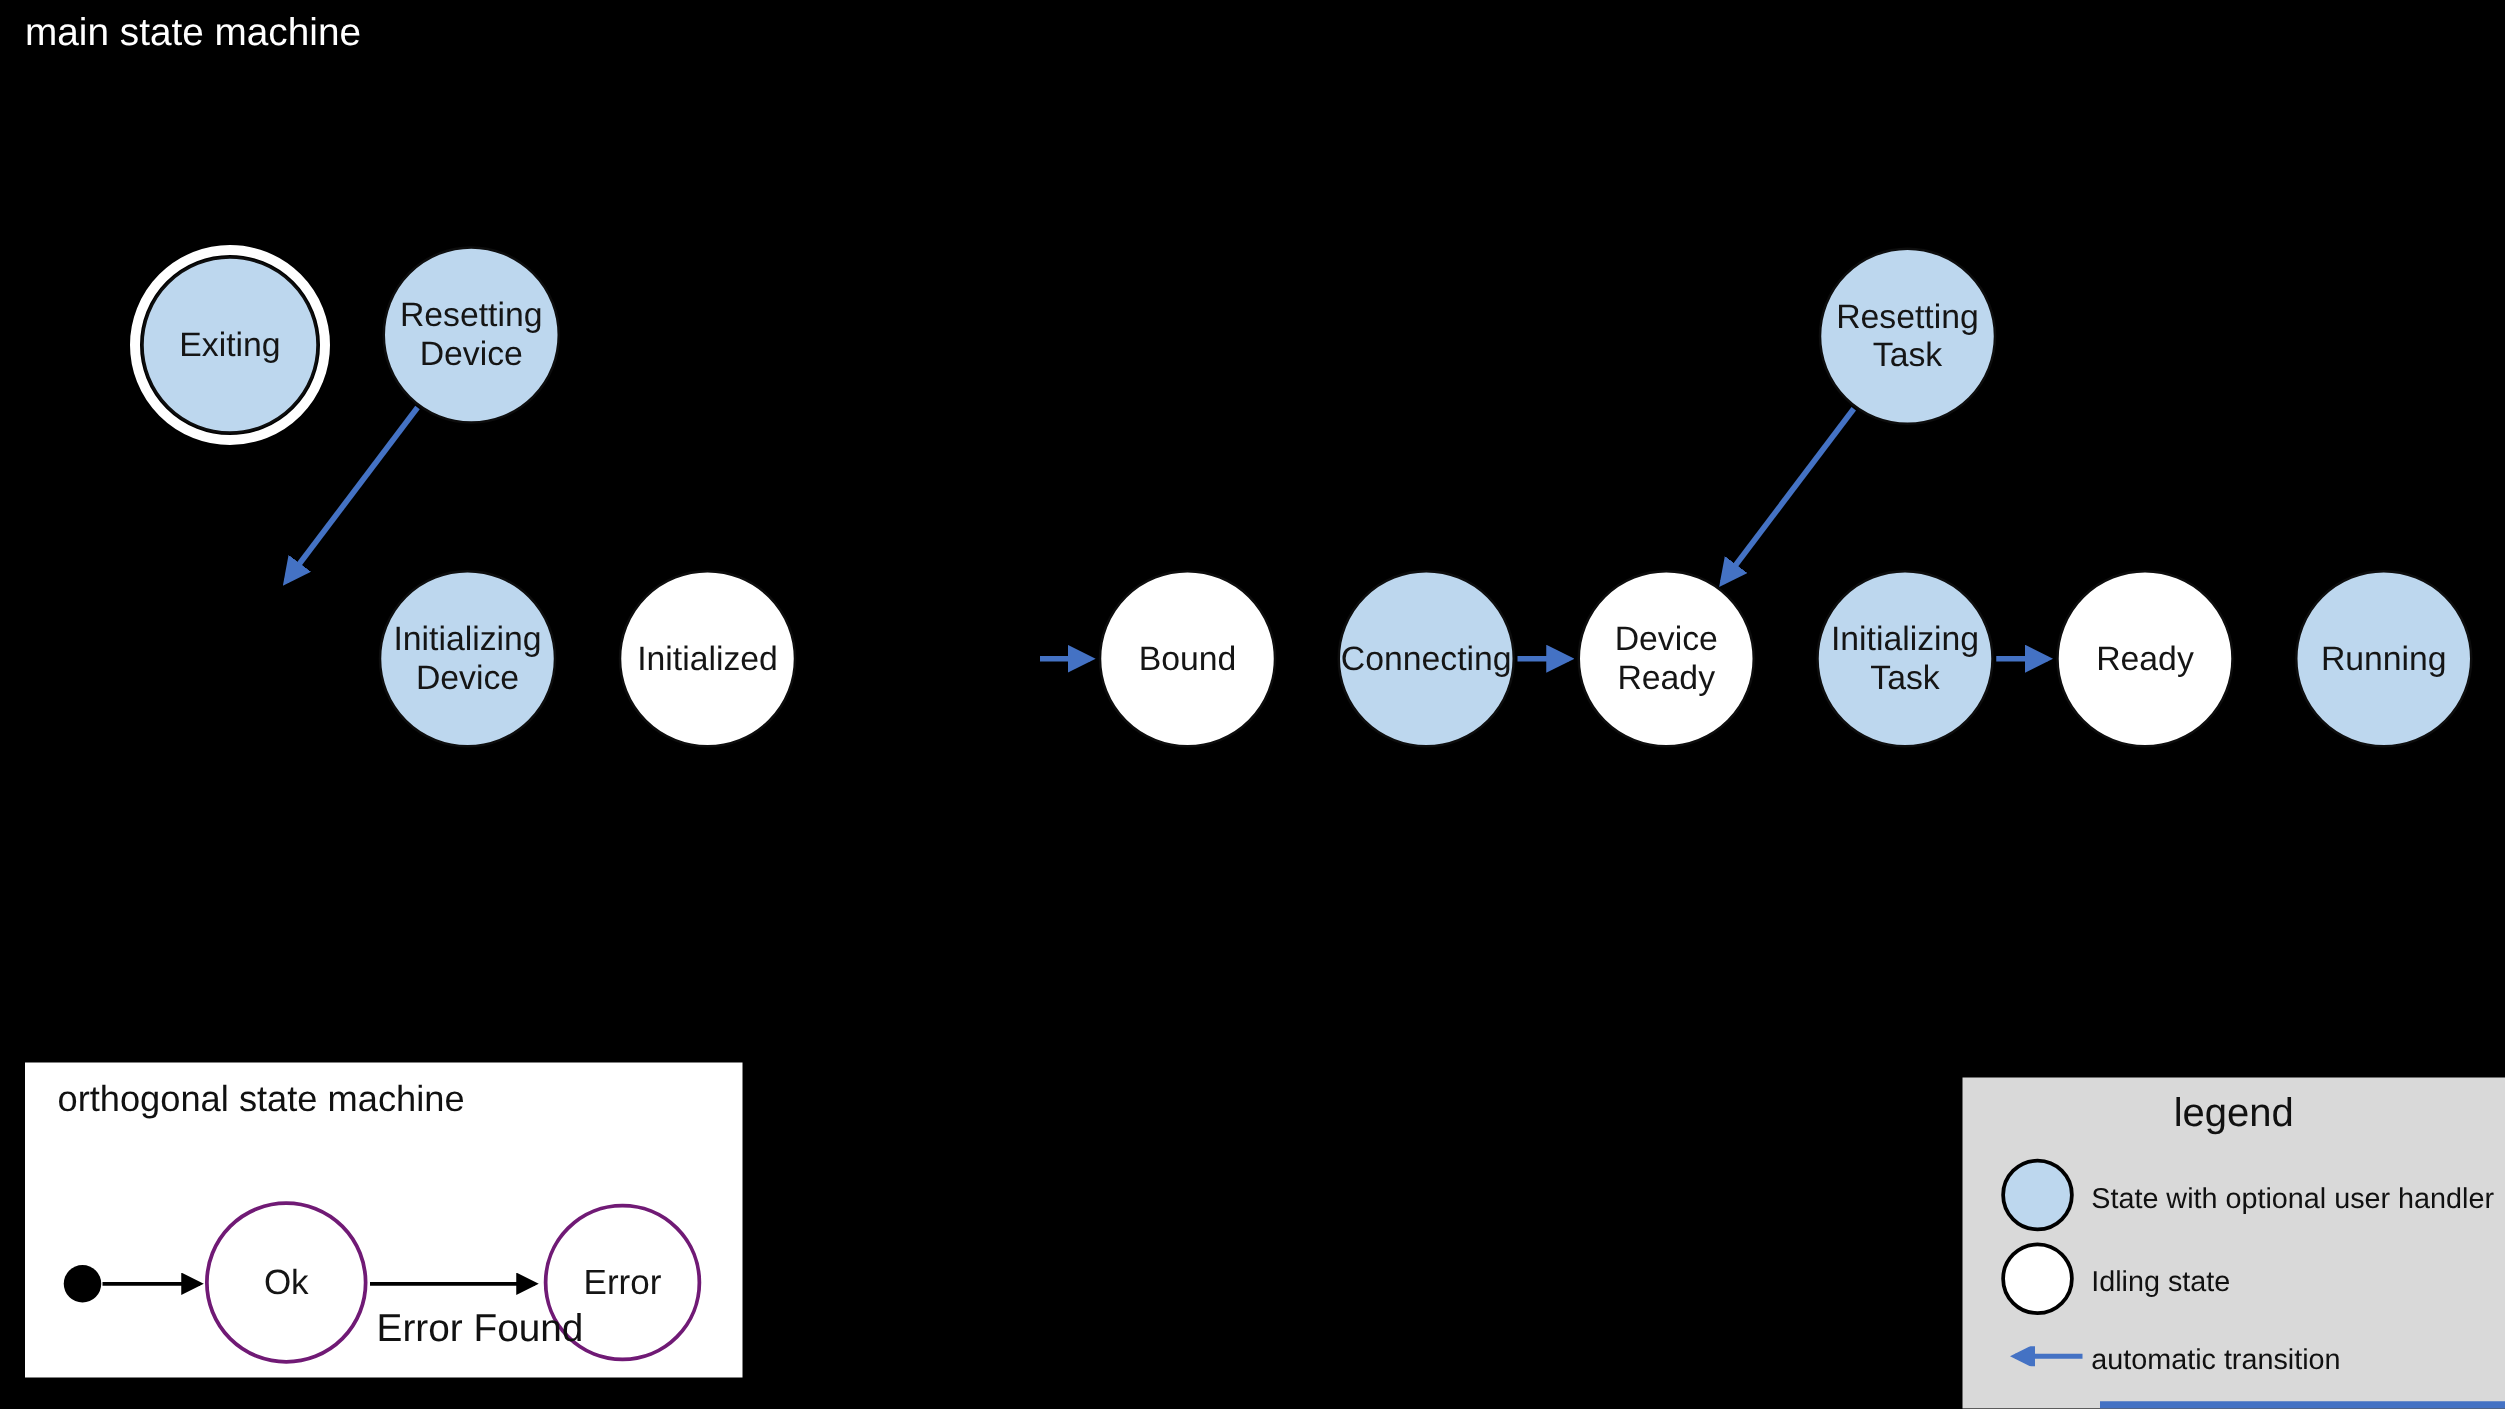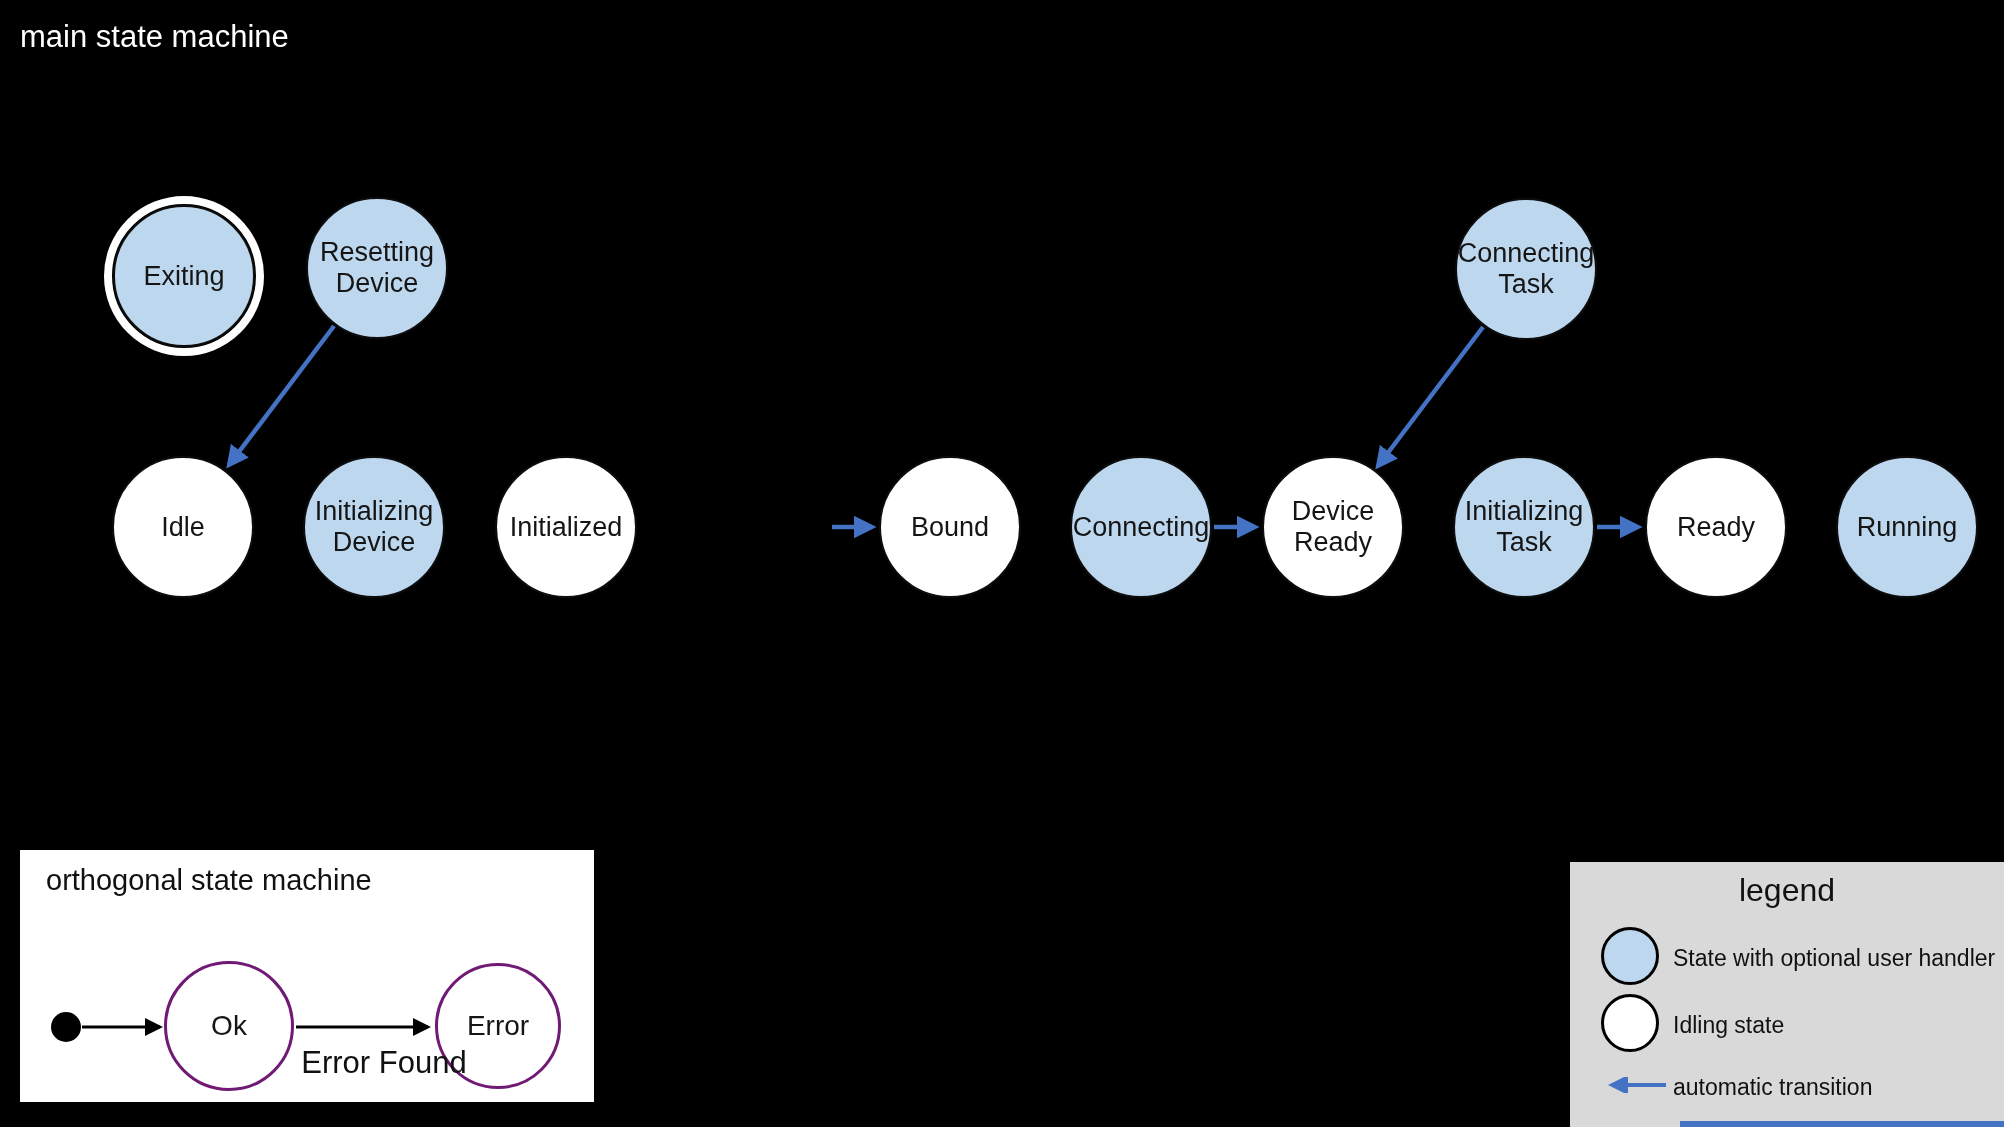--- a/index.html
+++ b/index.html
@@ -1,21 +1,21 @@
 <!DOCTYPE html>
 <html><head>
 <meta charset="utf-8">
 <style>
   html,body{margin:0;padding:0;background:#000;}
   .stage{
     position:relative;width:2004px;height:1127px;background:#000000;overflow:hidden;
     font-family:"Liberation Sans",sans-serif;
   }
   .diagram-title{
-    position:absolute;left:20px;top:19px;color:#ffffff;font-size:31px;font-weight:400;
+    position:absolute;left:20px;top:8px;color:#ffffff;font-size:31px;font-weight:400;
   }
   
   .state{
     position:absolute;width:142px;height:142px;border-radius:50%;
     border:2px solid #0d0d0d;box-sizing:border-box;
     display:flex;align-items:center;justify-content:center;text-align:center;
   }
   .state.handler{background:#BDD7EE;}
   .state.idling{background:#FFFFFF;}
   .state .lbl{
@@ -81,26 +81,23 @@
   <div class="final-ring" style="left:104px;top:196px;"></div>
   <div class="state handler" style="left:113px;top:205px;">
     <div class="lbl">Exiting</div>
   </div>
 
   <div class="state handler" style="left:306px;top:197px;">
     <div class="lbl">Resetting Device</div>
   </div>
 
   <div class="state handler" style="left:1455px;top:198px;">
-    <div class="lbl">Connecting Task</div>
+    <div class="lbl">Resetting Task</div>
   </div>
 
-  <div class="state idling" style="left:112px;top:456px;">
-    <div class="lbl">Idle</div>
-  </div>
 
   <div class="state handler" style="left:303px;top:456px;">
     <div class="lbl">Initializing Device</div>
   </div>
 
   <div class="state idling" style="left:495px;top:456px;">
     <div class="lbl">Initialized</div>
   </div>
 
 

